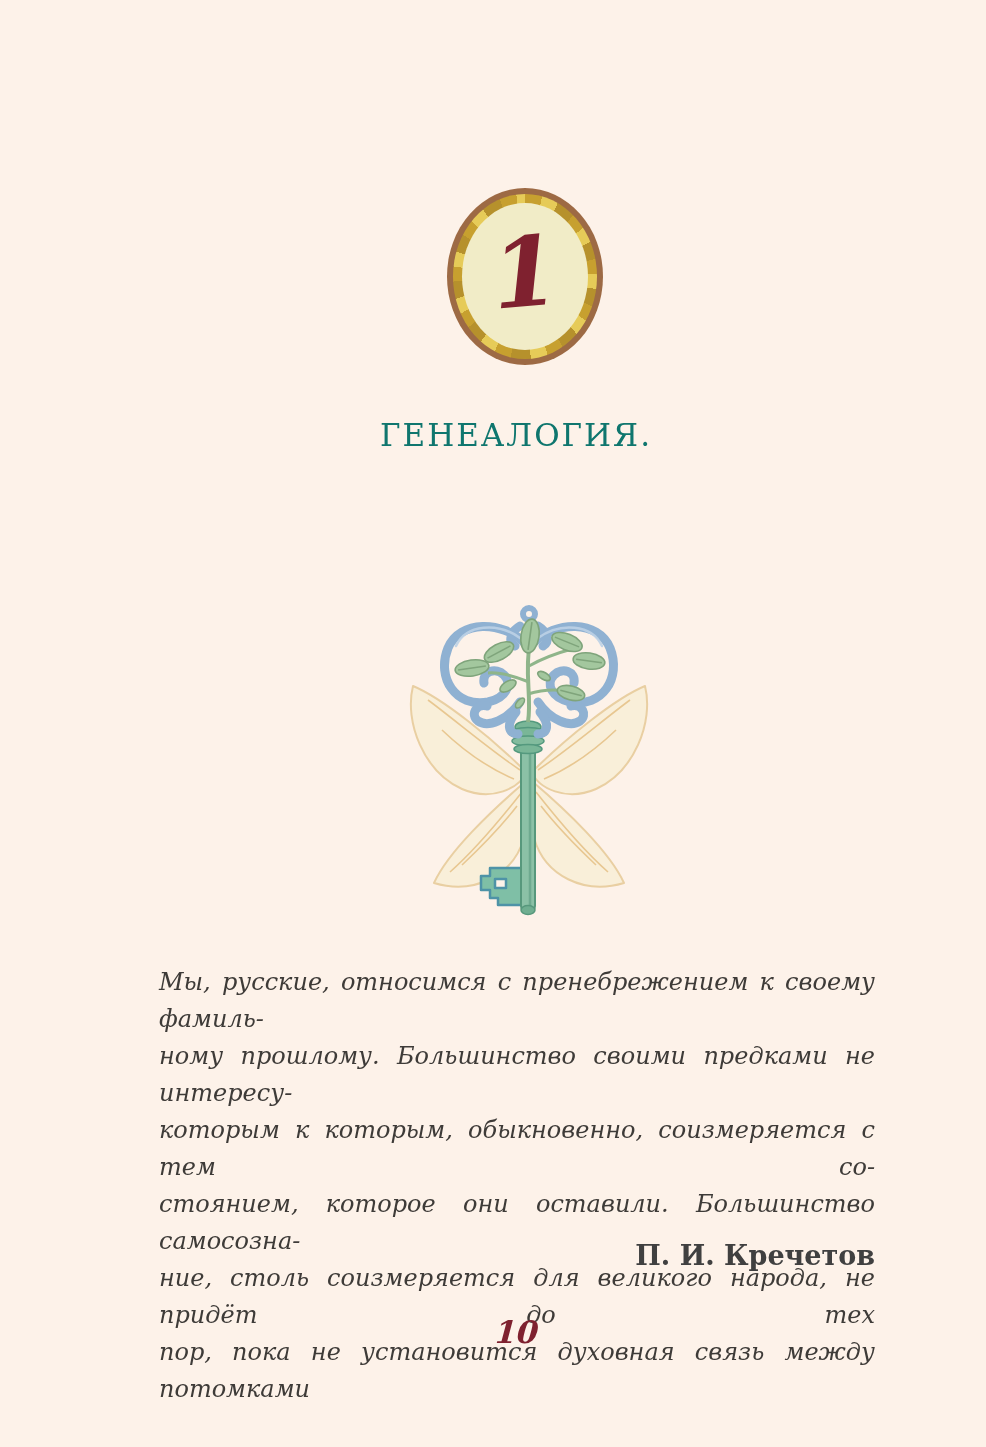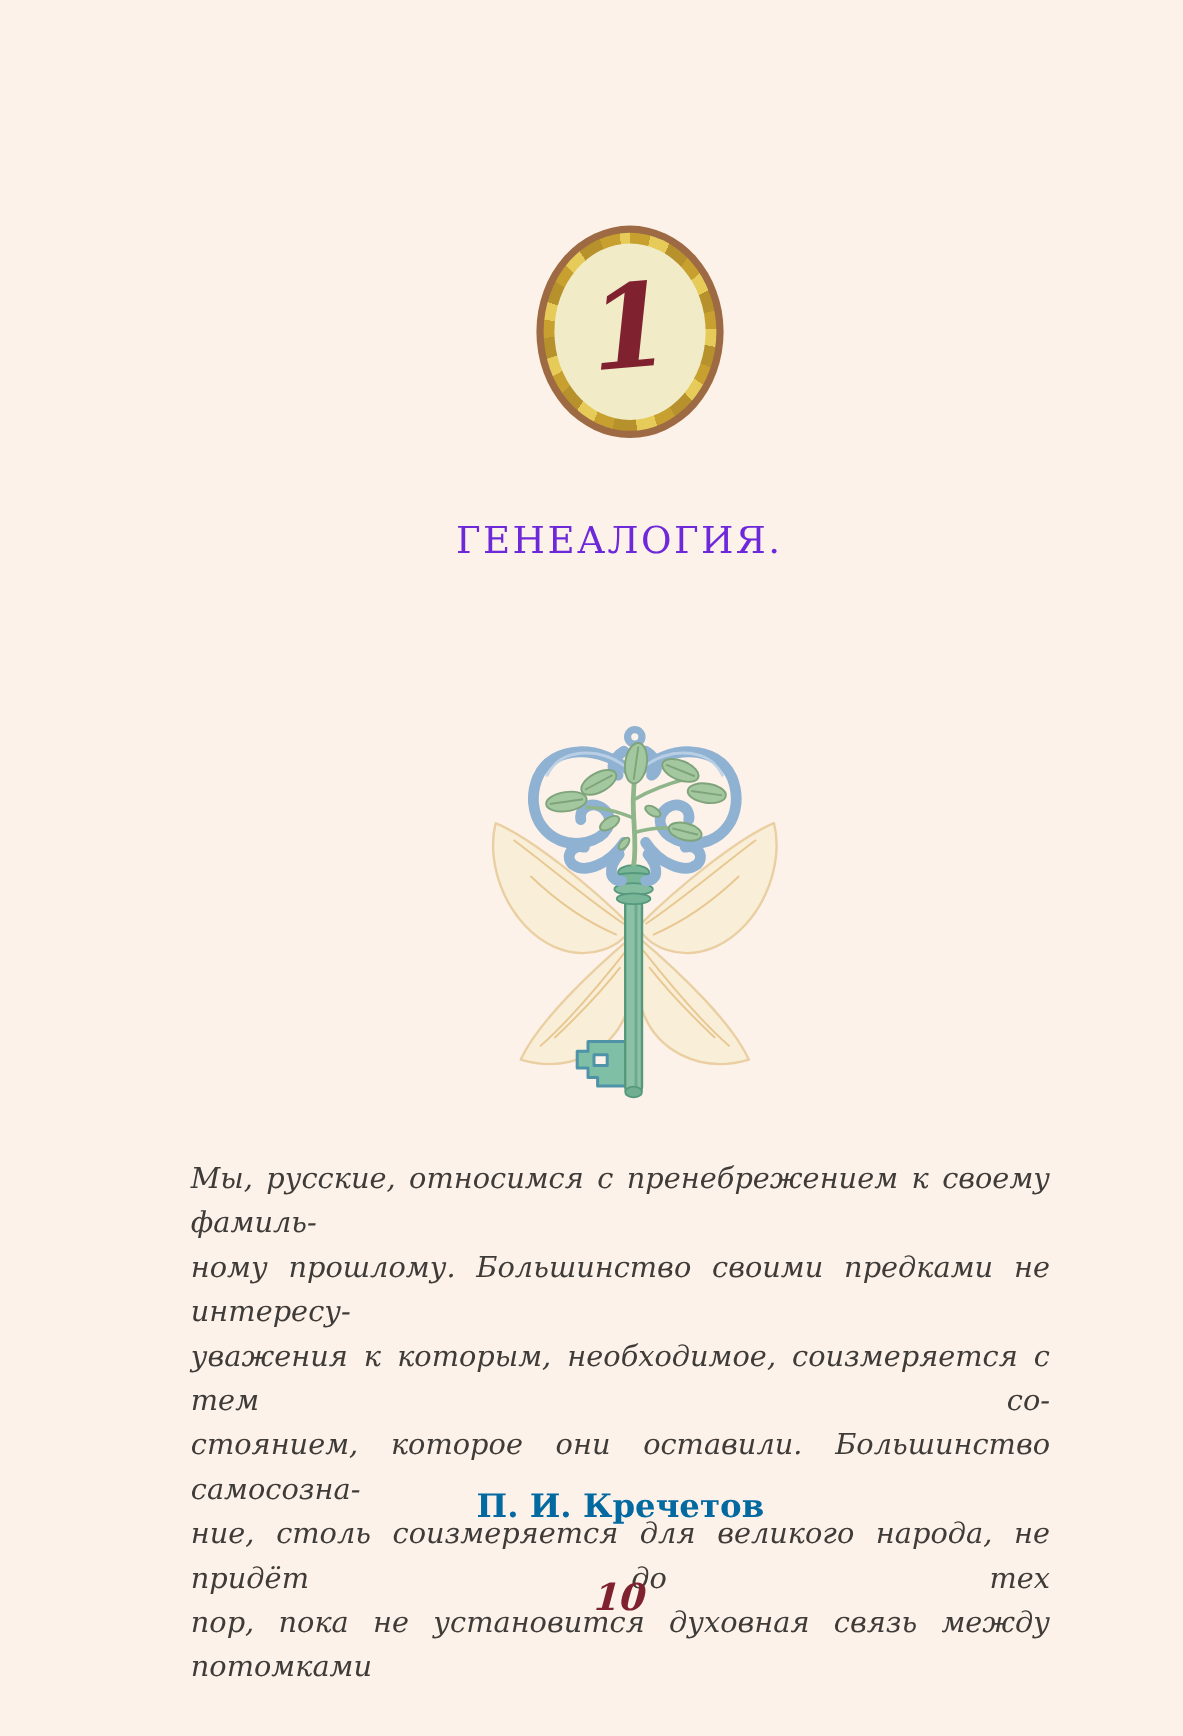--- a/index.html
+++ b/index.html
@@ -20,36 +20,36 @@
   .medallion-inner {
     position:absolute; inset:9px; border-radius:50%; background:#f1ecc7;
     display:flex; align-items:center; justify-content:center;
   }
   .chapter-number {
     font-family:"DejaVu Serif", serif; font-style:italic; font-weight:bold;
     font-size:96px; line-height:1; color:#7f212f; transform:rotate(-5deg) translateY(-4px);
   }
   
   .title {
-    position:absolute; left:157px; top:428px; width:718px; margin:0;
+    position:absolute; left:157px; top:412px; width:718px; margin:0;
     text-align:center; font-weight:normal; font-size:31px; line-height:47px;
-    letter-spacing:2px; color:#6d28d9;
+    letter-spacing:2px; color:#0f766e;
   }
   .title span { display:block; }
   
   .key-illustration { position:absolute; left:380px; top:580px; }
   
   .epigraph {
     position:absolute; left:159px; top:964px; width:716px;
     font-style:italic; font-size:24px; line-height:37px; color:#3e3b38;
   }
   .epigraph .line { text-align:justify; text-align-last:justify; }
   .attribution {
     position:absolute; left:159px; top:1240px; width:716px;
-    text-align:center; font-weight:bold; font-size:27px; color:#0369a1;
+    text-align:right; font-weight:bold; font-size:27px; color:#404040;
   }
   .page-number {
     position:absolute; left:159px; top:1314px; width:716px;
     text-align:center; font-style:italic; font-weight:bold;
     font-size:31px; color:#7f212f; transform:skewX(-4deg);
   }
 </style>
 </head>
 <body>
 
@@ -154,21 +154,21 @@
         <g transform="translate(140,123) rotate(-50)">
             <ellipse rx="6" ry="3"></ellipse>
           </g>
       </g>
     </g>
   </svg>
 
   <div class="epigraph">
     <div class="line">Мы, русские, относимся с пренебрежением к своему фамиль-</div>
     <div class="line">ному прошлому. Большинство своими предками не интересу-</div>
-    <div class="line">уважения к которым, необходимое, соизмеряется с тем со-</div>
+    <div class="line">которым к которым, обыкновенно, соизмеряется с тем со-</div>
     <div class="line">стоянием, которое они оставили. Большинство самосозна-</div>
     <div class="line">ние, столь соизмеряется для великого народа, не придёт до тех</div>
     <div class="line">пор, пока не установится духовная связь между потомками</div>
 
   </div>
 
   <div class="attribution">П. И. Кречетов</div>
 
   <div class="page-number">10</div>
 

